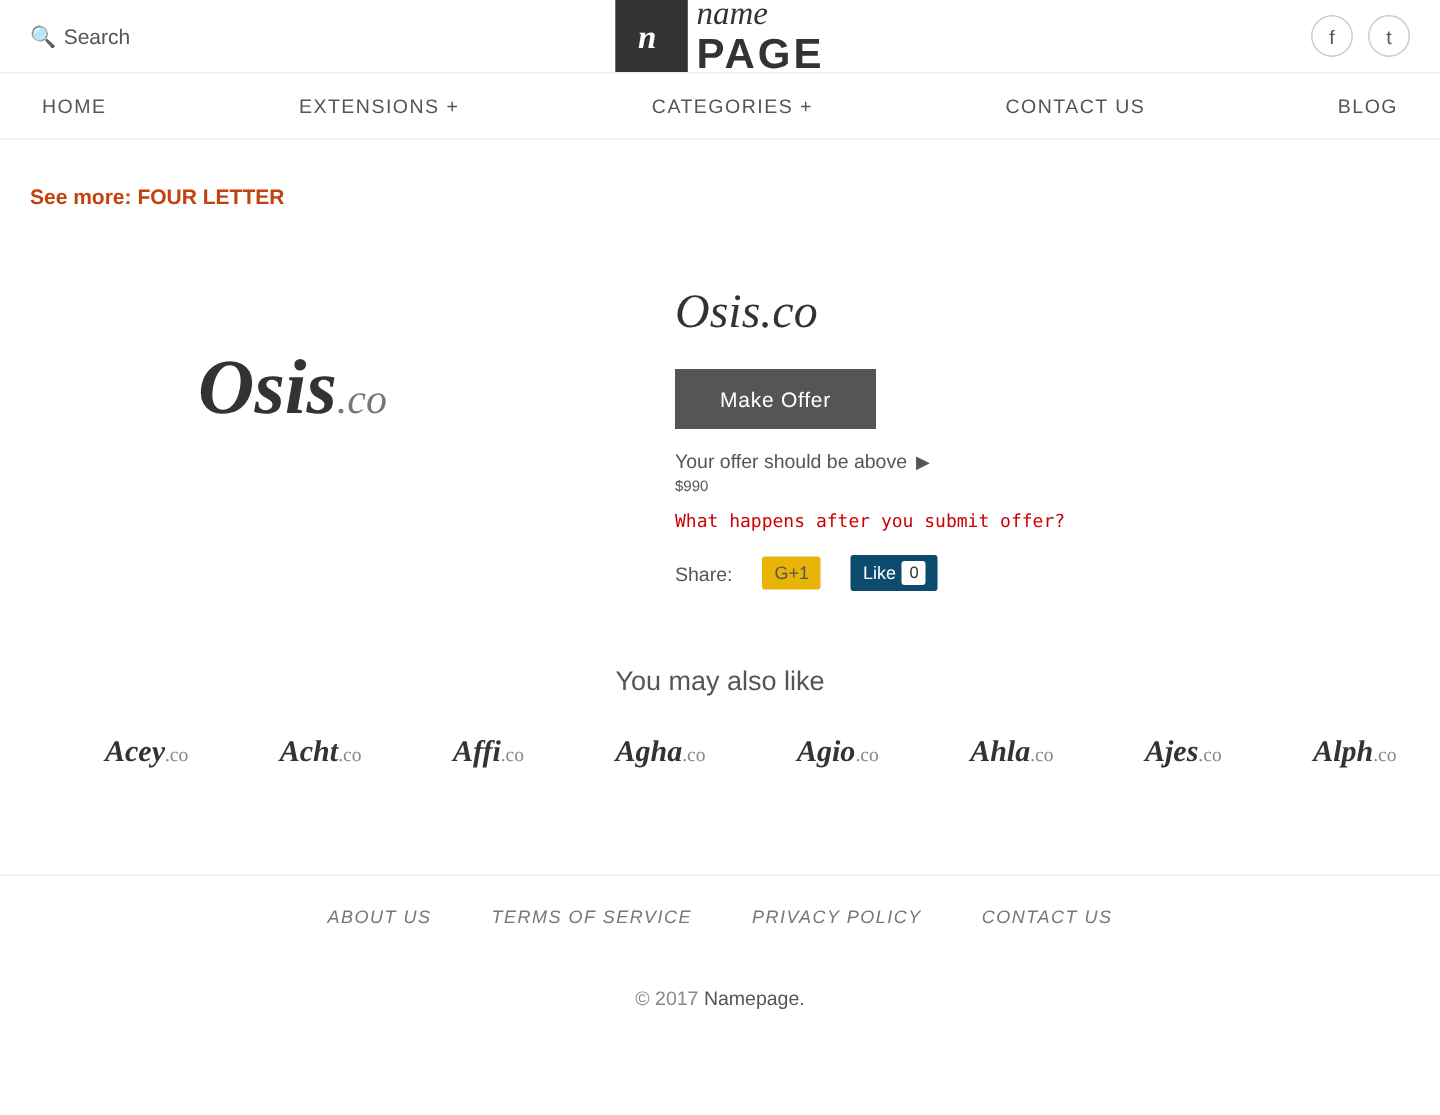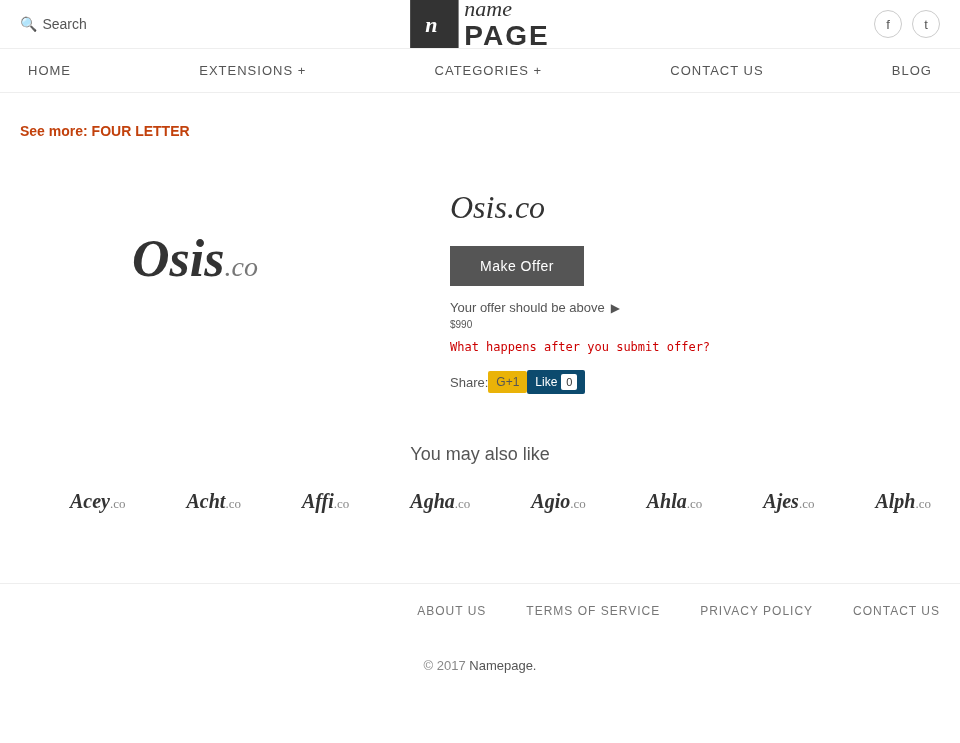--- a/index.html
+++ b/index.html
@@ -190,21 +190,21 @@
       font-size: 12px;
       color: #c00;
       text-decoration: none;
       display: block;
       margin-bottom: 16px;
       font-family: monospace;
     }
     .share-row {
       display: flex;
       align-items: center;
-      gap: 0;
+      gap: 20px;
       font-size: 13px;
       color: #555;
     }
     .g-plus-btn {
       background: #eab308;
       border: none;
       padding: 4px 8px;
       font-size: 12px;
       cursor: pointer;
       color: #555;
@@ -262,22 +262,23 @@
       color: #888;
       font-weight: normal;
       font-style: normal;
     }
 
     
     .footer-nav {
       border-top: 1px solid #eee;
       padding: 20px;
       display: flex;
-      justify-content: flex-end;
+      justify-content: center;
       gap: 40px;
+      font-style: italic;
     }
     .footer-nav-item {
       font-size: 12px;
       color: #777;
       text-transform: uppercase;
       letter-spacing: 1px;
       cursor: pointer;
     }
     .footer-copy {
       text-align: center;

